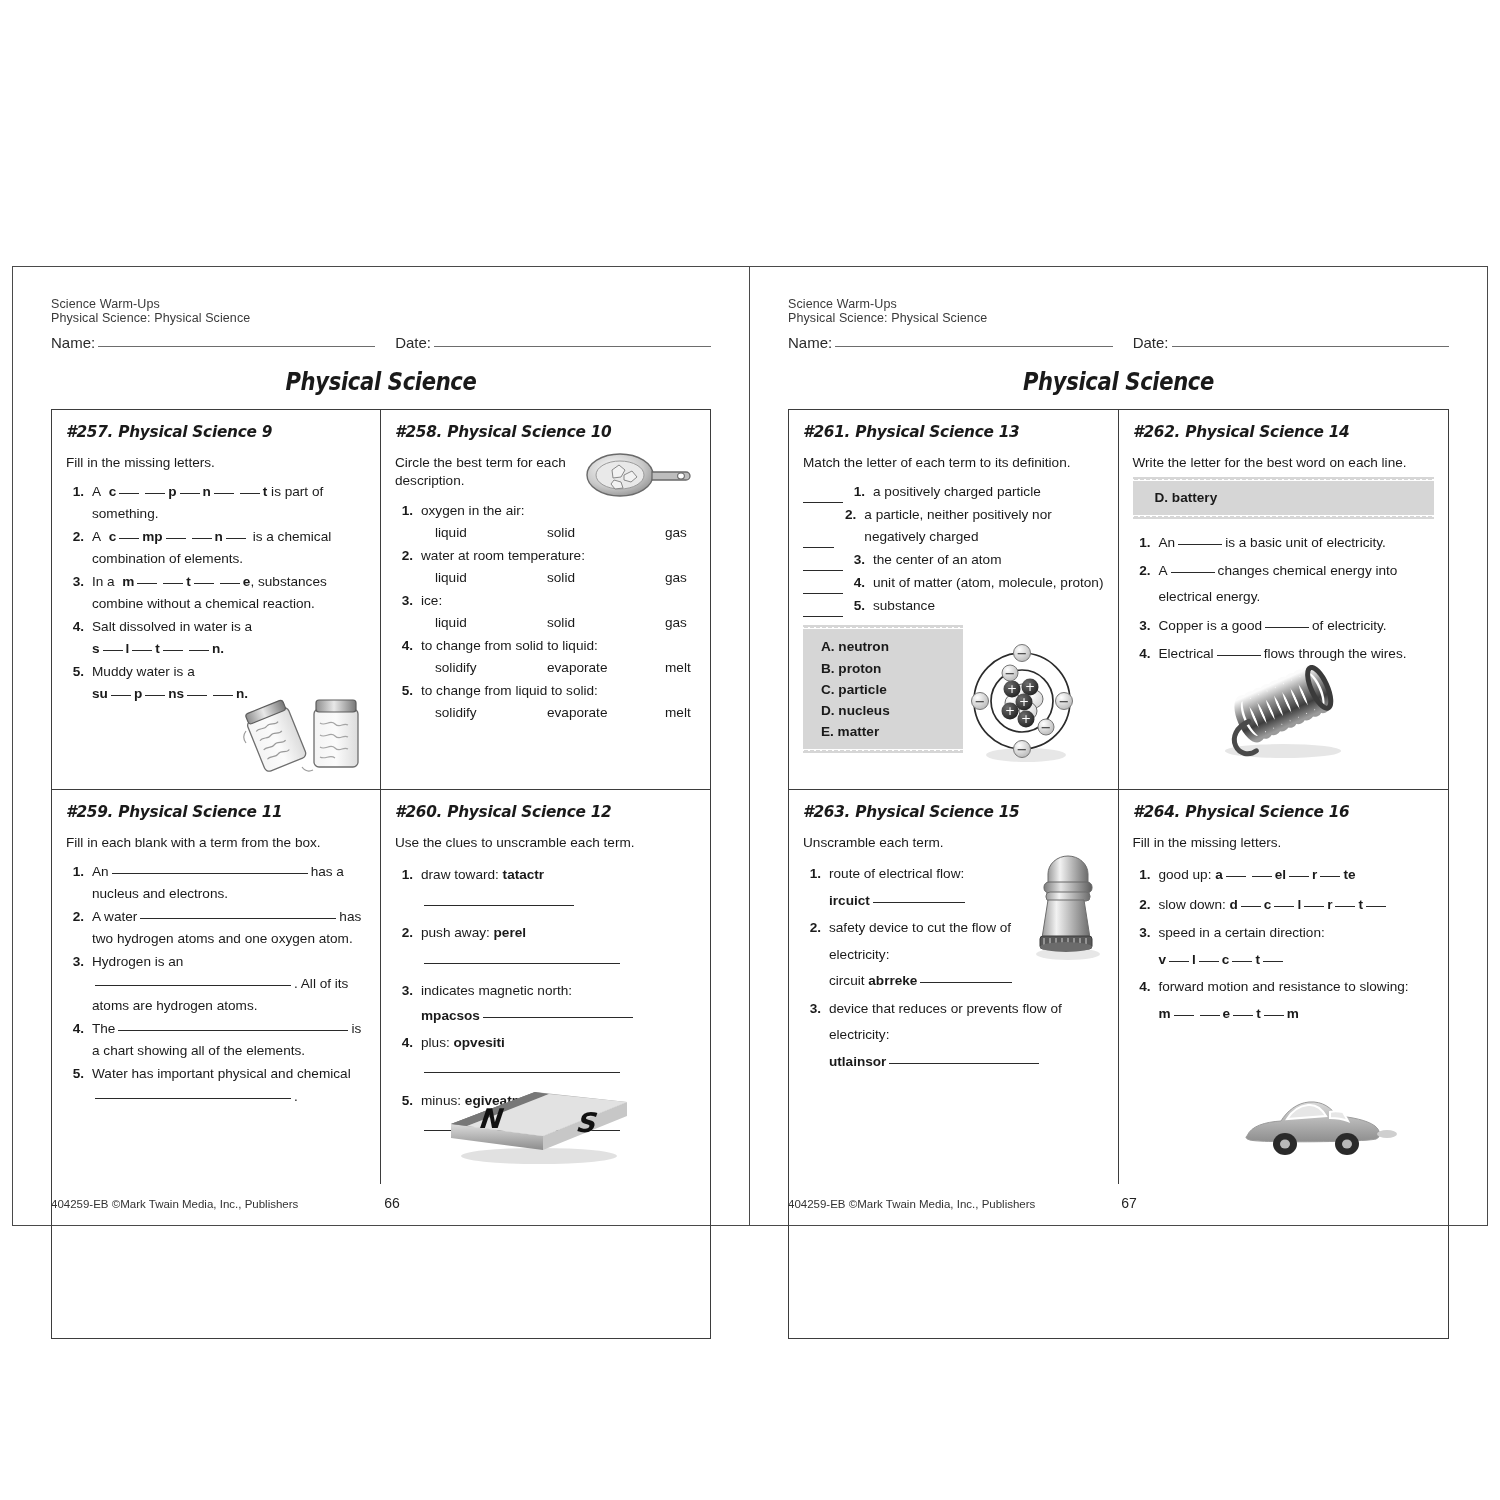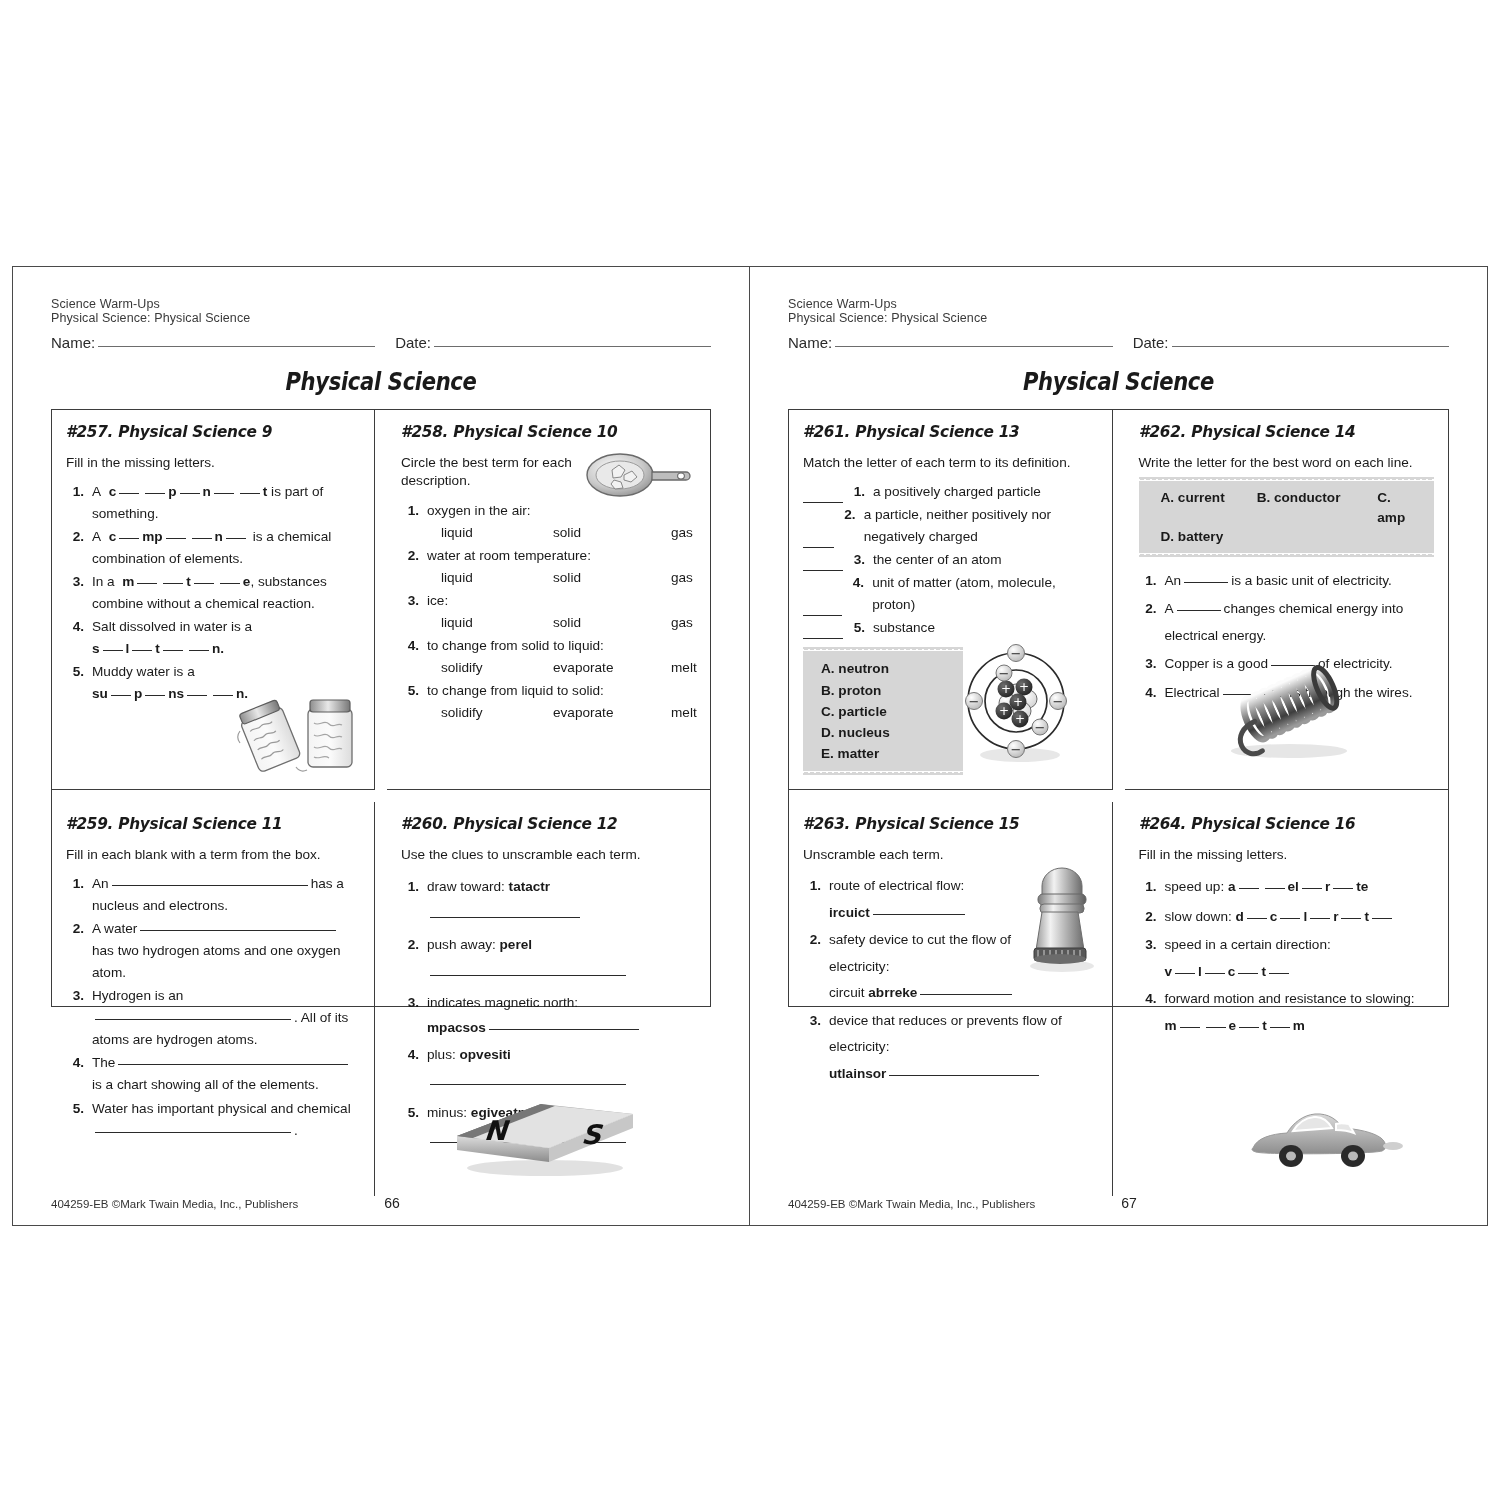--- a/index.html
+++ b/index.html
@@ -45,23 +45,22 @@
     font-family:"DejaVu Sans", sans-serif;
     transform:scaleX(0.88);
   }
 
   
   .grid{
     border:1.3px solid #3d3d3d;
     display:grid;
     grid-template-columns:1fr 1fr;
     grid-template-rows:380px 394px;
-    height:598px;
+    height:930px;
     box-sizing:border-box;
-    gap:12px;
   }
   .cell{
     position:relative;
     padding:12px 14px 6px 14px;
     box-sizing:border-box;
     overflow:hidden;
   }
   .cell.bl{border-right:1.3px solid #3d3d3d;}
   .cell.r1{border-bottom:1.3px solid #3d3d3d;}
 
@@ -511,25 +510,20 @@
             </g>
           </svg>
         </div>
       </div>
 
       <div class="cell r1">
         <div class="cell-title">#262. Physical Science 14</div>
         <div class="prompt">Write the letter for the best word on each line.</div>
         <div class="wordbank">
           <div class="wb-row">
-            <span style="width:102px;">A. current</span>
-            <span style="width:128px;">B. conductor</span>
-            <span>C. amp</span>
-          </div>
-          <div class="wb-row">
             <span>D. battery</span>
           </div>
         </div>
         <ol class="qs" style="margin-top:14px;">
           <li style="line-height:2.05;">
             <span class="num">1.</span>
             <span class="body"><span>An</span><span class="blank bl-s"></span><span>is a basic unit of electricity.</span></span>
           </li>
           <li style="line-height:1.95;">
             <span class="num">2.</span>
@@ -626,21 +620,21 @@
           </li>
         </ol>
       </div>
 
       <div class="cell">
         <div class="cell-title">#264. Physical Science 16</div>
         <div class="prompt">Fill in the missing letters.</div>
         <ol class="qs">
           <li style="line-height:2.1;">
             <span class="num">1.</span>
-            <span class="body"><span>speed up:</span>
+            <span class="body"><span>good up:</span>
               <span class="b">a</span><span class="blank bl-xs"></span><span class="blank bl-xs"></span><span class="b">el</span><span class="blank bl-xs"></span><span class="b">r</span><span class="blank bl-xs"></span><span class="b">te</span></span>
           </li>
           <li style="line-height:2.1;">
             <span class="num">2.</span>
             <span class="body"><span>slow down:</span>
               <span class="b">d</span><span class="blank bl-xs"></span><span class="b">c</span><span class="blank bl-xs"></span><span class="b">l</span><span class="blank bl-xs"></span><span class="b">r</span><span class="blank bl-xs"></span><span class="b">t</span><span class="blank bl-xs"></span></span>
           </li>
           <li style="line-height:1.95;">
             <span class="num">3.</span>
             <span class="body"><span>speed in a certain direction:</span><br>

